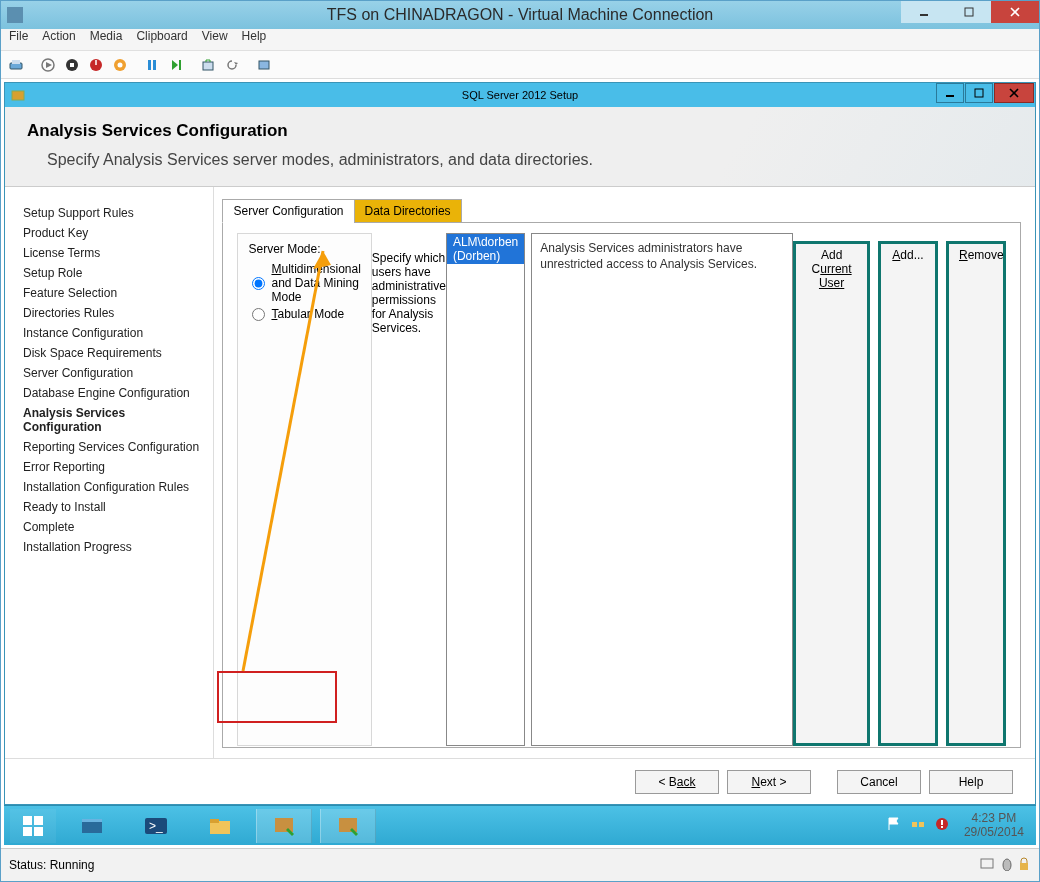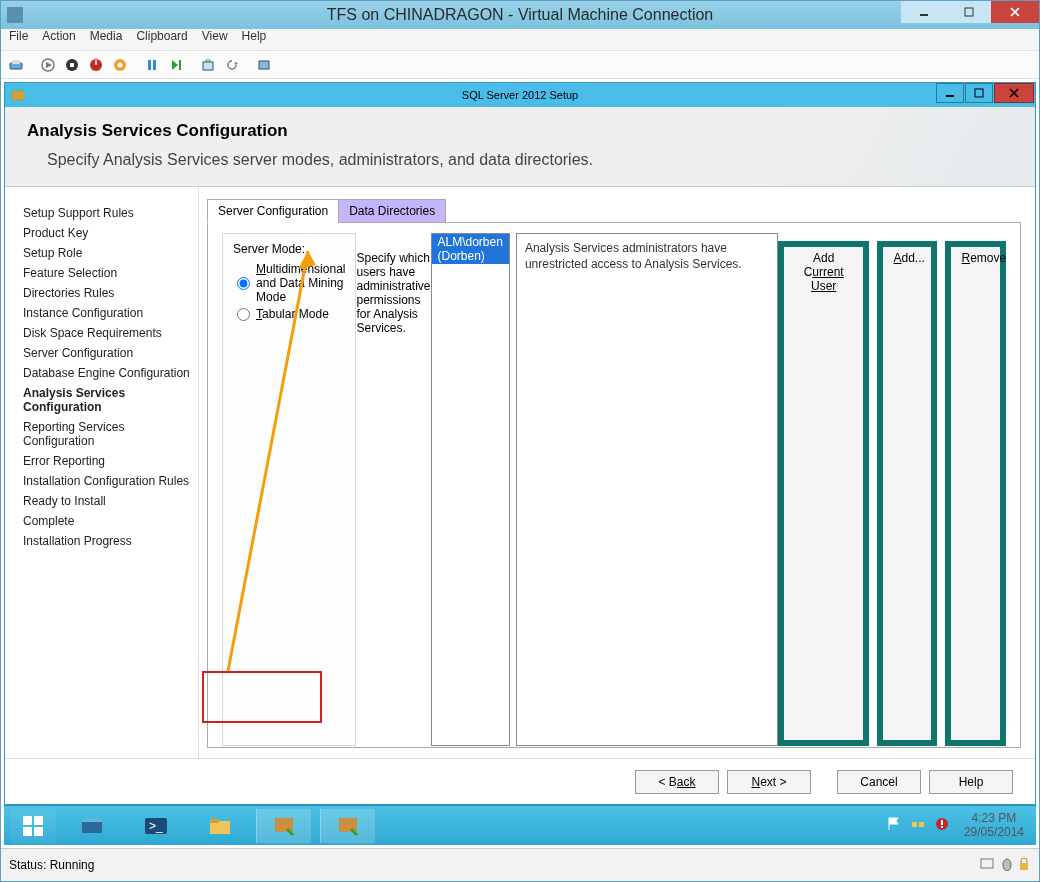--- a/index.html
+++ b/index.html
@@ -26,33 +26,33 @@
 .in-btn.close2{background:#c8443d;border-color:#8a2b25;width:40px}
 .inner-header{height:80px;background:#efefef;border-bottom:1px solid #ccc;padding:14px 22px 10px 22px;background-image:linear-gradient(120deg,#efefef 70%,rgba(200,220,230,.25));}
 .inner-header h2{font-size:17px;font-weight:600;margin-bottom:10px}
 .inner-header p{font-size:16px;color:#444;margin-left:20px}
 .inner-body{flex:1;display:flex}
 .side-nav{width:226px;padding:16px 8px 0 18px}
 .side-nav div{padding:3px 0;font-size:12px;color:#222}
 .side-nav div.curr{font-weight:700}
 .content{flex:1;padding:12px 14px 0 8px;border-left:1px solid #ddd;display:flex;flex-direction:column}
 .tab-strip{height:24px;display:flex;position:relative;z-index:2}
-.tab{padding:4px 10px;border:1px solid #aaa;background:#c4b5fd;margin-right:-1px}
+.tab{padding:4px 10px;border:1px solid #aaa;background:#eab308;margin-right:-1px}
 .tab.active{background:#fff;border-bottom:1px solid #fff}
 .tab-panel{flex:1;border:1px solid #aaa;margin-top:-1px;padding:10px 14px 1px 14px;display:flex;}
 .mode-box{border:1px solid #d8d8d8;padding:8px 10px 10px 10px;background:#fdfdfd}
 .mode-box .lab{margin-bottom:6px}
 .radio-line{display:flex;align-items:center;gap:6px;margin:3px 0 3px 4px}
 .perm-label{margin:18px 0 4px 0}
 .perm-row{display:flex;gap:6px;flex:1}
 .user-list{flex:1;border:1px solid #888;background:#fff;position:relative}
 .user-item{background:#2174d8;color:#fff;padding:1px 6px}
 .info-box{width:262px;border:1px solid #888;padding:6px 8px;font-size:12px;color:#333;line-height:1.35}
 .btn-row{display:flex;gap:8px;margin-top:8px}
-.btn{padding:4px 10px;border:6px solid #0f766e;background:#f4f4f4;min-width:60px;text-align:center}
+.btn{padding:4px 10px;border:3px solid #0f766e;background:#f4f4f4;min-width:60px;text-align:center}
 .highlight-box{position:absolute;border:2px solid #d02020;pointer-events:none}
 .wizard-buttons{height:46px;display:flex;align-items:center;justify-content:flex-end;gap:8px;padding-right:22px;border-top:1px solid #ddd}
 .wiz-btn{width:84px;height:24px;border:1px solid #9a9a9a;background:#f4f4f4;display:flex;align-items:center;justify-content:center}
 .taskbar{height:40px;background:linear-gradient(#4cc1e6,#2fa9d2);display:flex;align-items:center;padding:0 6px;gap:8px;border-top:1px solid #2a8db0}
 .task-btn{width:56px;height:34px;display:flex;align-items:center;justify-content:center}
 .task-btn.start{width:46px;background:rgba(255,255,255,.06)}
 .task-btn.act{background:rgba(255,255,255,.18);border-left:1px solid rgba(255,255,255,.3);border-right:1px solid rgba(0,0,0,.12)}
 .tray{margin-left:auto;display:flex;align-items:center;gap:8px;color:#fff}
 .tray-clock{text-align:center;color:#555;font-size:11px;line-height:1.15;background:rgba(255,255,255,.0);padding:2px 6px}
 .statusbar{height:22px;background:#f2f2f2;border-top:1px solid #ccc;display:flex;align-items:center;padding:16px 8px;font-size:12px;justify-content:space-between}
@@ -190,20 +190,21 @@
 
       <div class="inner-header">
         <h2>Analysis Services Configuration</h2>
         <p>Specify Analysis Services server modes, administrators, and data directories.</p>
       </div>
 
       <div class="inner-body">
         <div class="side-nav" id="side-nav">
             <div>Setup Support Rules</div>
             <div>Product Key</div>
+            <div>License Terms</div>
             <div>Setup Role</div>
             <div>Feature Selection</div>
             <div>Directories Rules</div>
             <div>Instance Configuration</div>
             <div>Disk Space Requirements</div>
             <div>Server Configuration</div>
             <div>Database Engine Configuration</div>
             <div class="curr">Analysis Services Configuration</div>
             <div>Reporting Services Configuration</div>
             <div>Error Reporting</div>

